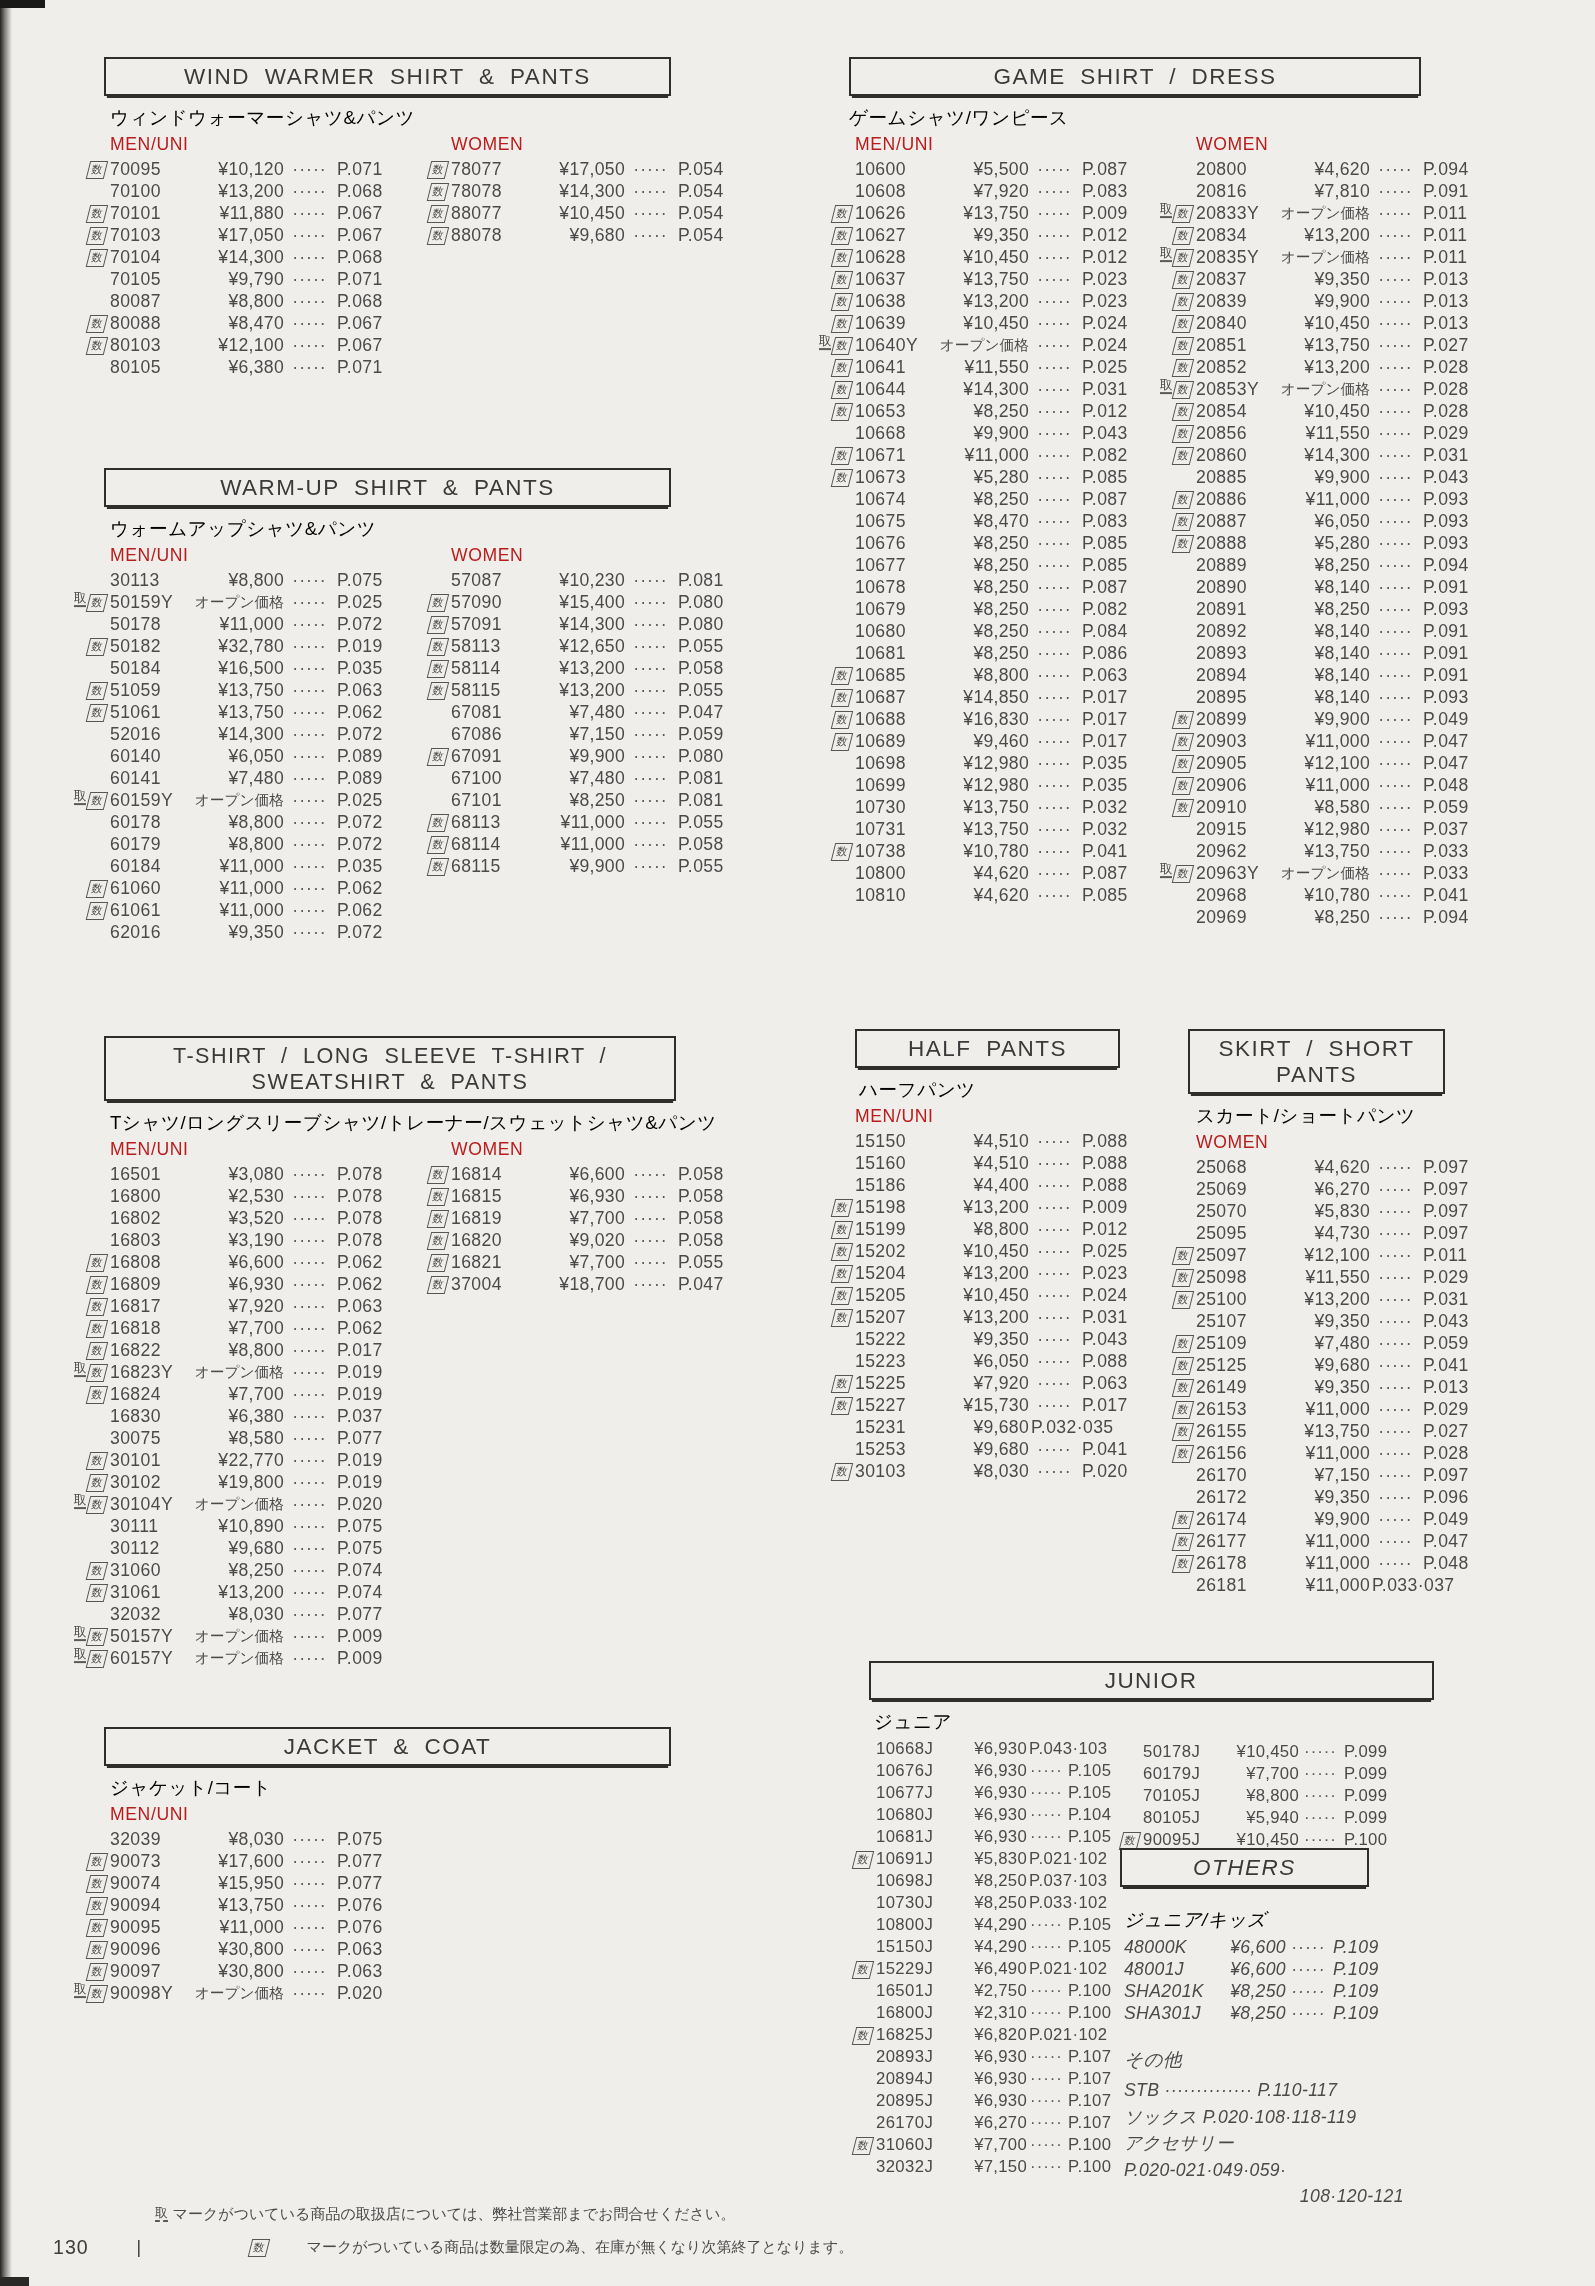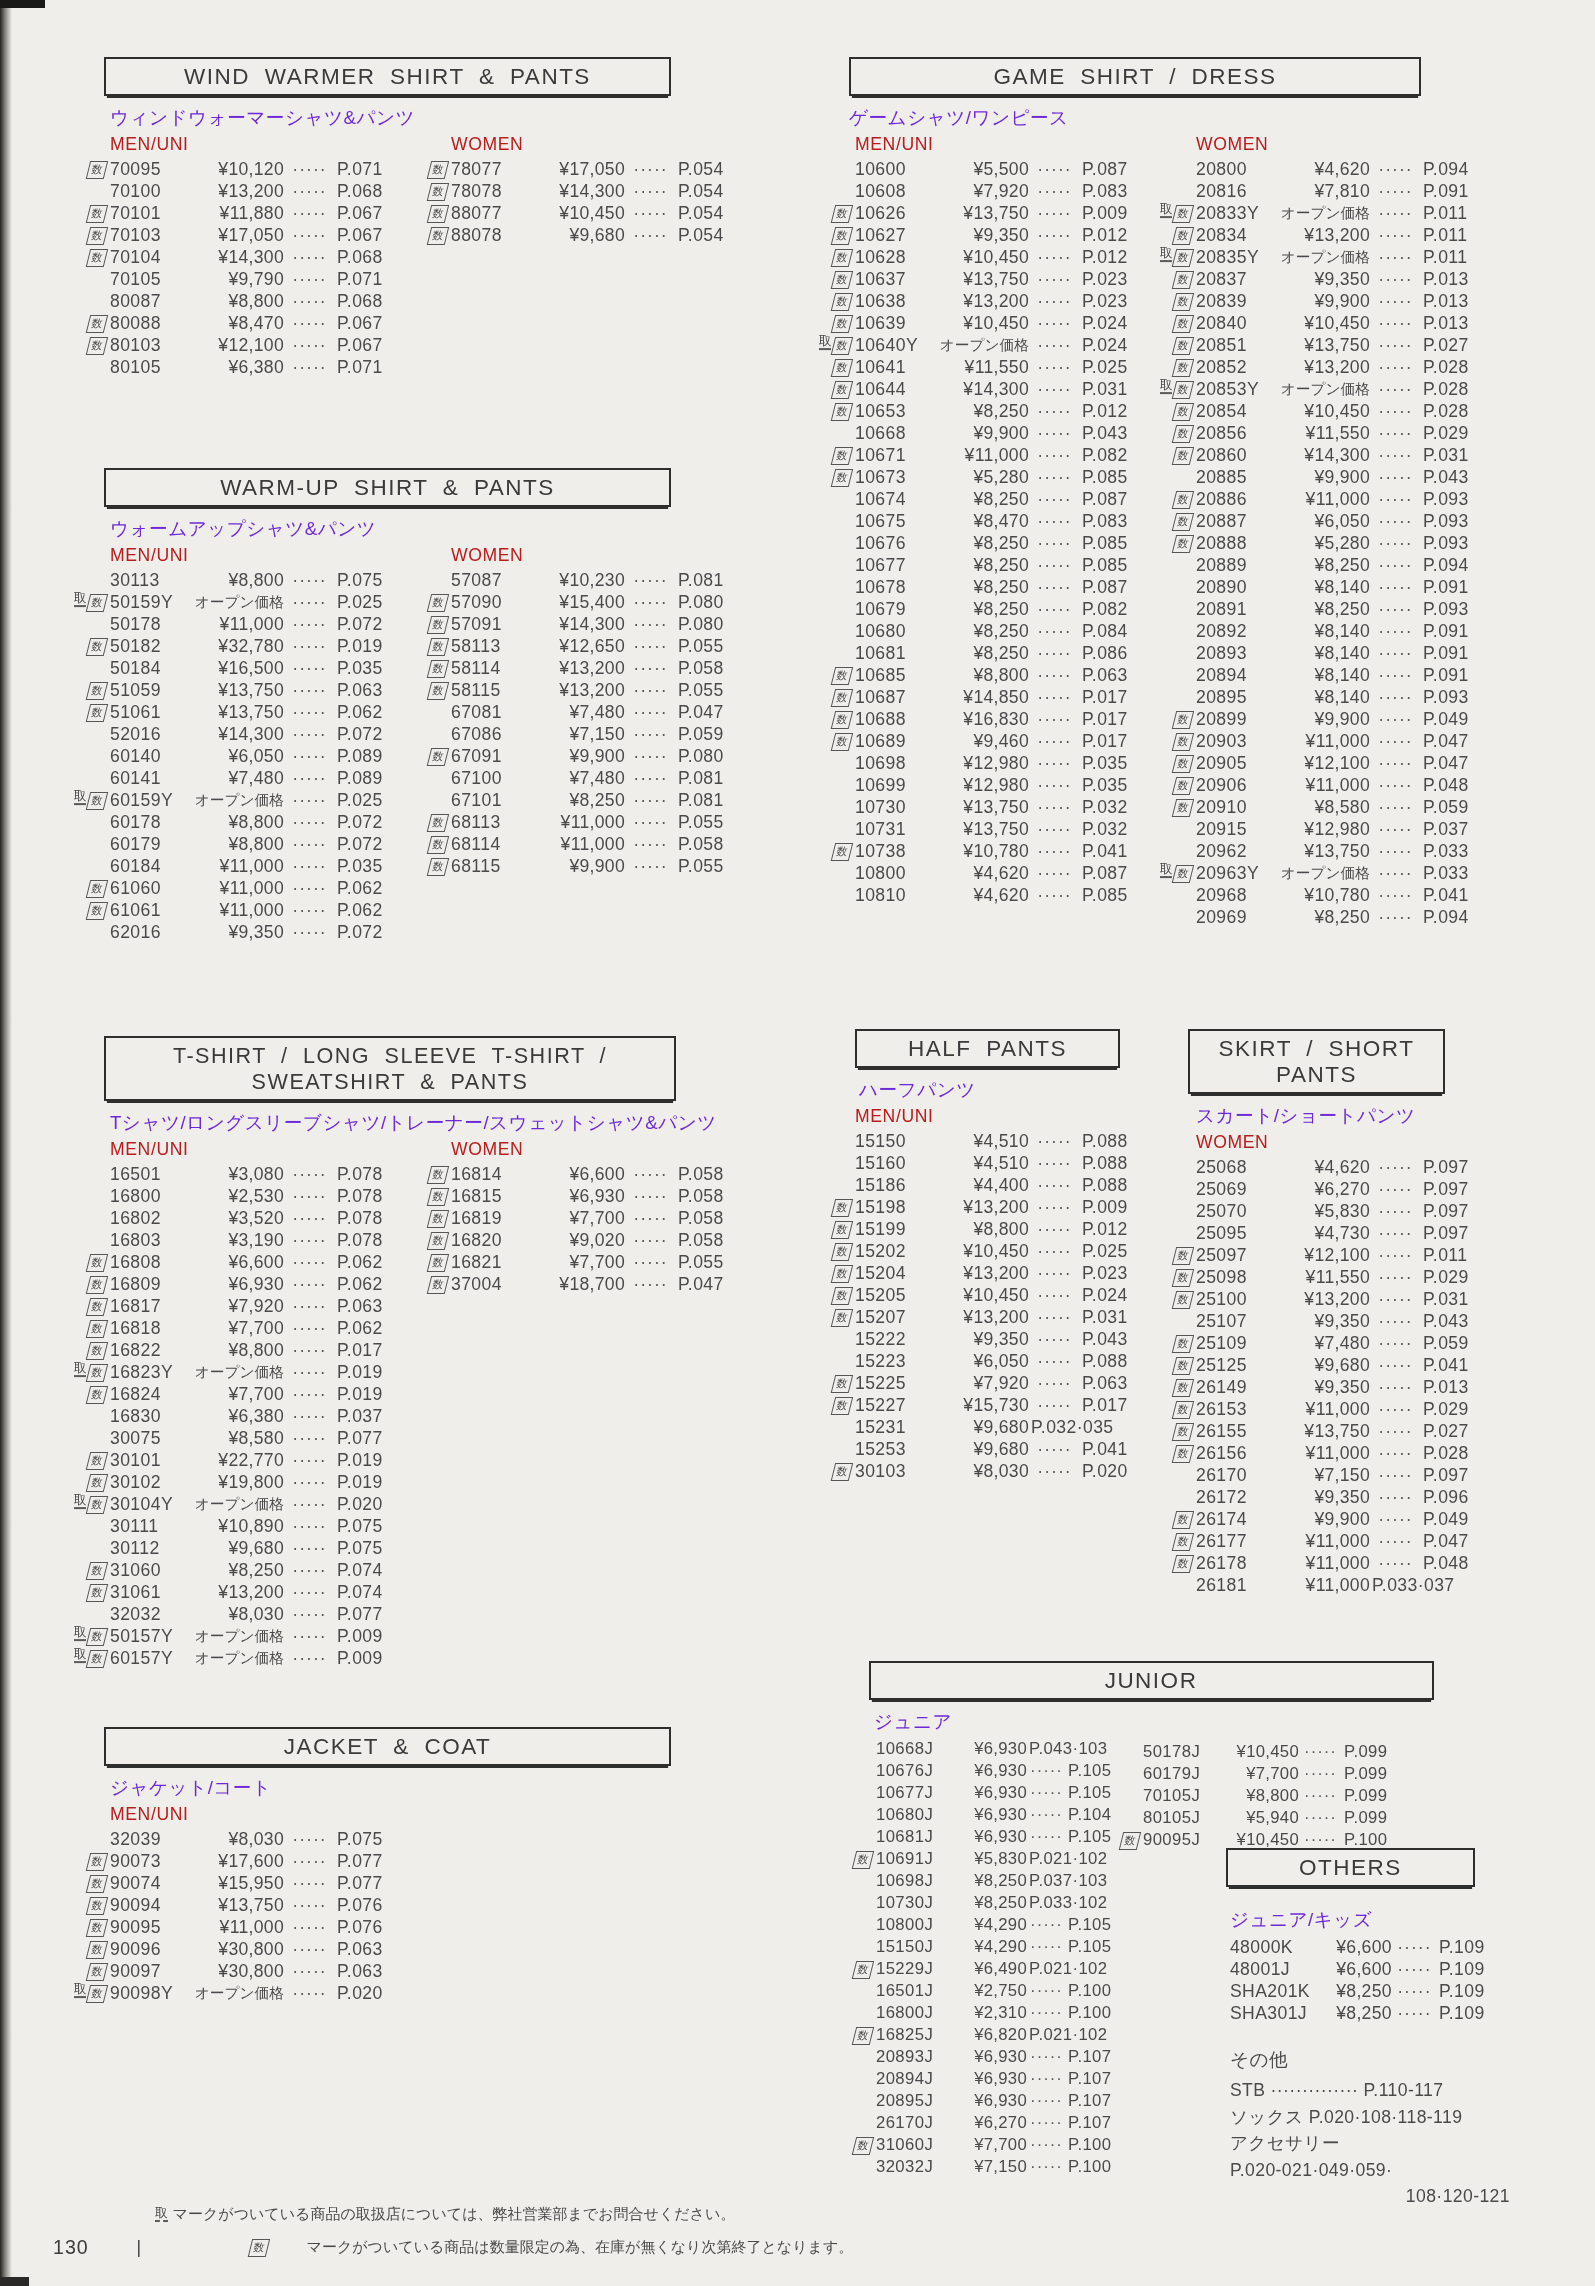--- a/index.html
+++ b/index.html
@@ -6,21 +6,21 @@
   .sheet{position:relative;width:1596px;height:2287px;background:#f0eeeb;
     font-family:"Liberation Sans","DejaVu Sans",sans-serif;color:#4a4a4a;overflow:hidden;}
   .bind-edge{position:absolute;left:0;top:0;width:11.8px;height:100%;
     background:linear-gradient(90deg,#23221f 0%,#8a8883 45%,rgba(240,238,235,0) 100%);}
   .corner-tl{position:absolute;left:0;top:0;width:45px;height:7.8px;background:#191917;}
   .corner-bl{position:absolute;left:0;bottom:0;width:29px;height:9.8px;background:#2a2927;}
 
   .sec{position:absolute;}
   .hdr{border:2.9px solid #2e2e2d;box-shadow:0 4.9px 0 -2.9px #2e2e2d;text-align:center;
     font-size:22.5px;letter-spacing:1.5px;word-spacing:6.9px;color:#3a3a3a;padding:4.9px 0 3.9px;}
-  .sub{font-size:18.6px;margin-top:8.8px;letter-spacing:0.5px;color:#6d28d9;}
+  .sub{font-size:18.6px;margin-top:8.8px;letter-spacing:0.5px;color:#000000;}
   .colhdr{font-size:17.6px;margin-top:3.9px;letter-spacing:0.6px;color:#b91c1c;}
   .cols{display:flex;align-items:flex-start;}
   .list{margin-top:2.9px;}
   .row{display:flex;align-items:center;height:22px;font-size:17.6px;line-height:22px;white-space:nowrap;}
   .marks{width:45px;display:flex;justify-content:flex-end;align-items:center;flex:none;}
   .mk-suu{display:inline-block;width:15.7px;height:15.7px;line-height:15.7px;border:1.5px solid #565656;
     transform:skewX(-14deg);text-align:center;font-size:10.8px;margin-right:3.9px;color:#4a4a4a;flex:none;}
   .mk-tori{font-size:12.7px;line-height:12.7px;border-bottom:2px dashed #5a5a5a;padding-bottom:1px;
     margin-right:2px;transform:translateY(-2.9px);color:#4a4a4a;flex:none;}
   .code{width:84px;flex:none;letter-spacing:0.4px;}
@@ -1919,21 +1919,21 @@
             </span>
     <span class="code">90095J</span>
     <span class="price">¥10,450</span>
     <span class="dots">·····</span>
     <span class="pref">P.100</span>
   </div>
         </div>
     </div>
   </section>
 
-  <section class="sec others-sec" style="left:1226px;top:1848px;width:284px;">
+  <section class="sec others-sec" style="left:1120px;top:1848px;width:284px;font-style:italic;">
     <div class="hdr" style="width:245px;">
       <span>OTHERS</span>
     </div>
     <div class="sub" style="margin-left:3.9px;margin-top:20px;">ジュニア/キッズ</div>
     <div class="list" style="margin-left:3.9px;">
         <div class="row">
     <span class="marks"></span>
     <span class="code">48000K</span>
     <span class="price">¥6,600</span>
     <span class="dots">·····</span>

